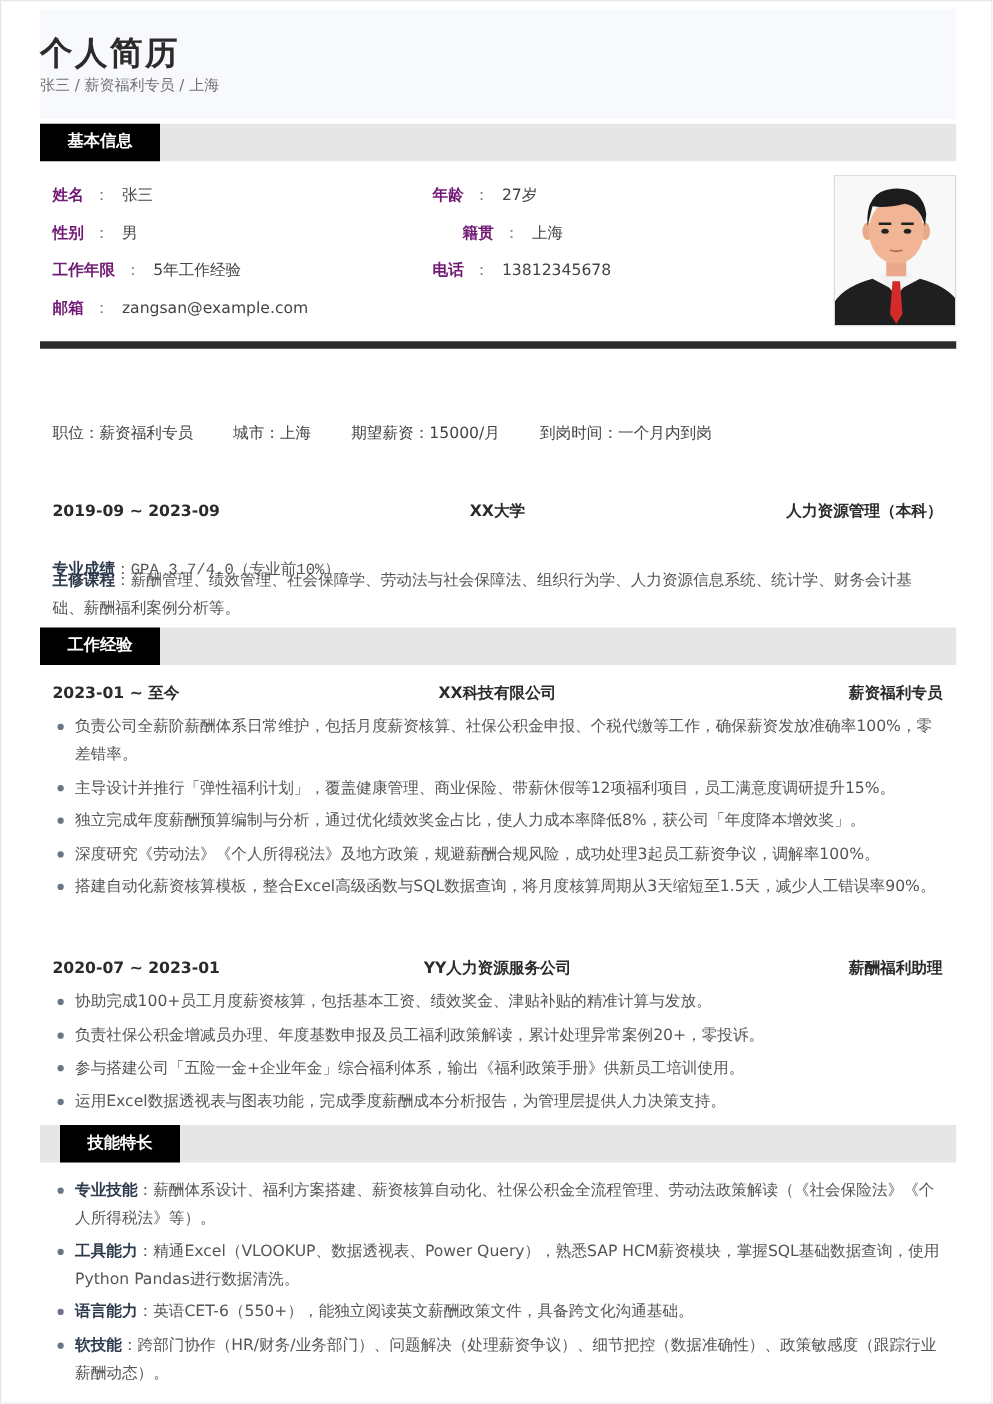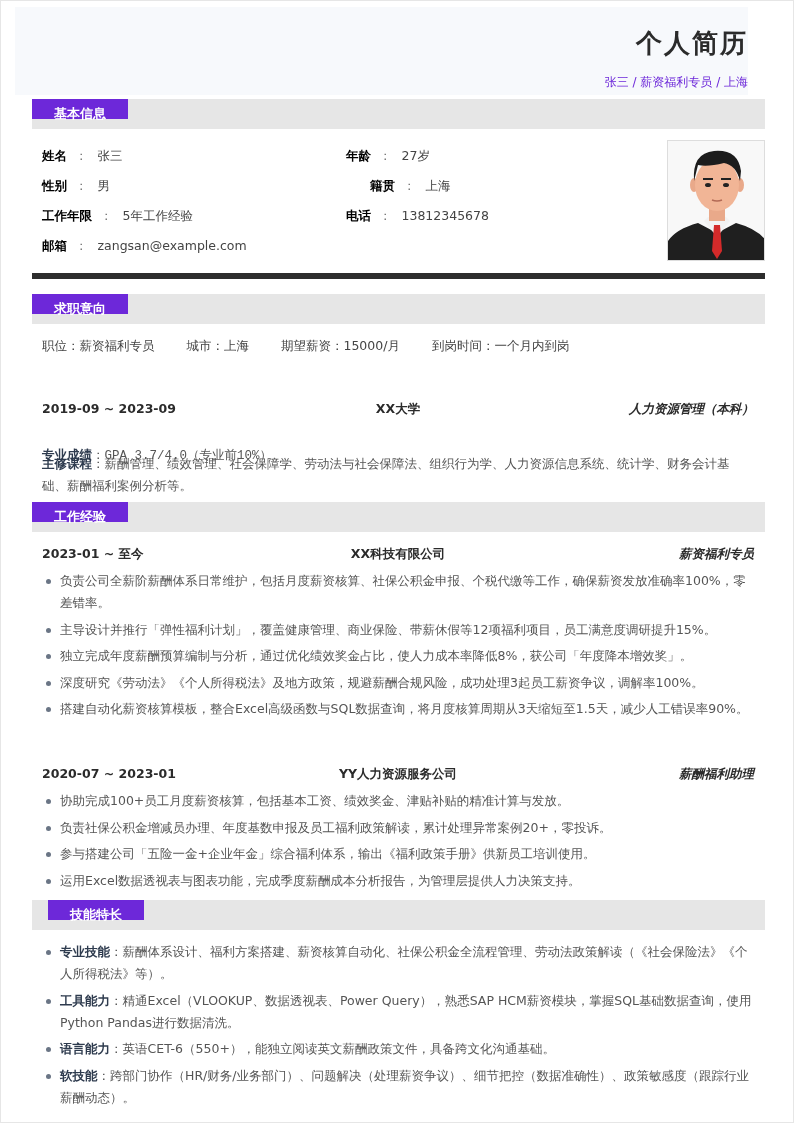--- a/index.html
+++ b/index.html
@@ -1,40 +1,40 @@
 <!DOCTYPE html>
 <html><head>
 <meta charset="utf-8">
 <style>
   * { box-sizing: border-box; margin: 0; padding: 0; }
   html, body { width: 794px; height: 1123px; background: #ffffff; overflow: hidden; }
   body { font-family: "DejaVu Sans", "Liberation Sans", sans-serif; color: #333; position: relative; }
   .page { position: absolute; left: 0; top: 0; width: 794px; height: 1123px; border: 1px solid #e6e6e6; }
-  .header { position: absolute; left: 14px; top: 6px; width: 733px; height: 88px; background: #f7f9fc; text-align: right; }
+  .header { position: absolute; left: 31px; top: 6px; width: 733px; height: 88px; background: #f7f9fc; text-align: left; }
   .title { font-size: 26px; font-weight: bold; color: #2b2b2b; letter-spacing: 2px; margin-top: 20px; line-height: 32px; }
-  .subtitle { font-size: 12px; color: #6d28d9; margin-top: 15px; line-height: 16px; }
+  .subtitle { font-size: 12px; color: #737373; margin-top: 1px; line-height: 16px; }
 
   .sec-head { position: absolute; left: 31px; width: 733px; height: 30px; background: #e6e6e6; }
-  .sec-head .label { display: inline-block; height: 20px; width: 96px; background: #6d28d9; color: #fff; font-size: 13px; font-weight: bold; line-height: 30px; text-align: center; }
+  .sec-head .label { display: inline-block; height: 30px; width: 96px; background: #000000; color: #fff; font-size: 13px; font-weight: bold; line-height: 30px; text-align: center; }
 
   .kv { position: absolute; font-size: 12.5px; line-height: 18px; white-space: nowrap; }
-  .kv .k { color: #000000; font-weight: bold; }
+  .kv .k { color: #701a75; font-weight: bold; }
   .kv .c { color: #777; margin: 0 10px 0 8px; }
   .kv .v { color: #444; }
 
   .photo { position: absolute; left: 666px; top: 139px; width: 98px; height: 121px; border: 1px solid #ddd; background: #fafafa; overflow: hidden; }
   .divider { position: absolute; left: 31px; top: 272px; width: 733px; height: 6px; background: #2d2d2d; }
 
   .intent { position: absolute; left: 41px; top: 336px; font-size: 12.5px; color: #444; white-space: nowrap; line-height: 18px; text-align: right; }
   .intent span { margin-right: 28px; }
 
   .row3 { position: absolute; left: 41px; width: 712px; height: 18px; font-size: 12.5px; font-weight: bold; color: #2b2b2b; line-height: 18px; }
   .row3 .l { position: absolute; left: 0; }
   .row3 .m { position: absolute; left: 0; width: 712px; text-align: center; }
-  .row3 .r { position: absolute; right: 0; font-style: italic; }
+  .row3 .r { position: absolute; right: 0; }
 
   .para { position: absolute; left: 41px; width: 712px; font-size: 12.5px; line-height: 22px; color: #555; }
   .para b { color: #2e3b4e; }
 
   ul.bul { position: absolute; left: 41px; width: 712px; list-style: none; font-size: 12.5px; color: #555; line-height: 22px; }
   ul.bul li { position: relative; padding-left: 18px; margin-bottom: 4.5px; }
   ul.bul li::before { content: ""; position: absolute; left: 4px; top: 9px; width: 5px; height: 5px; border-radius: 50%; background: #6a7585; }
   ul.bul li b { color: #2e3b4e; }
 </style>
 </head>
@@ -97,23 +97,20 @@
       <ellipse cx="58" cy="44" rx="3" ry="2" fill="#222"></ellipse>
       <path d="M35 38 L45 38" stroke="#222" stroke-width="2"></path>
       <path d="M53 38 L63 38" stroke="#222" stroke-width="2"></path>
 
       <path d="M44 59 Q49 61 54 59" stroke="#b36a55" stroke-width="1.5" fill="none"></path>
     </svg>
   </div>
 
   <div class="divider"></div>
 
-  <div class="sec-head" style="top:293px;">
-    <span class="label">求职意向</span>
-  </div>
   <div class="intent">
     <span>职位：薪资福利专员</span>
     <span>城市：上海</span>
     <span>期望薪资：15000/月</span>
     <span>到岗时间：一个月内到岗</span>
   </div>
 
   <div class="row3" style="top:399px;">
     <span class="m">XX大学</span>
     <span class="l">2019-09 ~ 2023-09</span>

